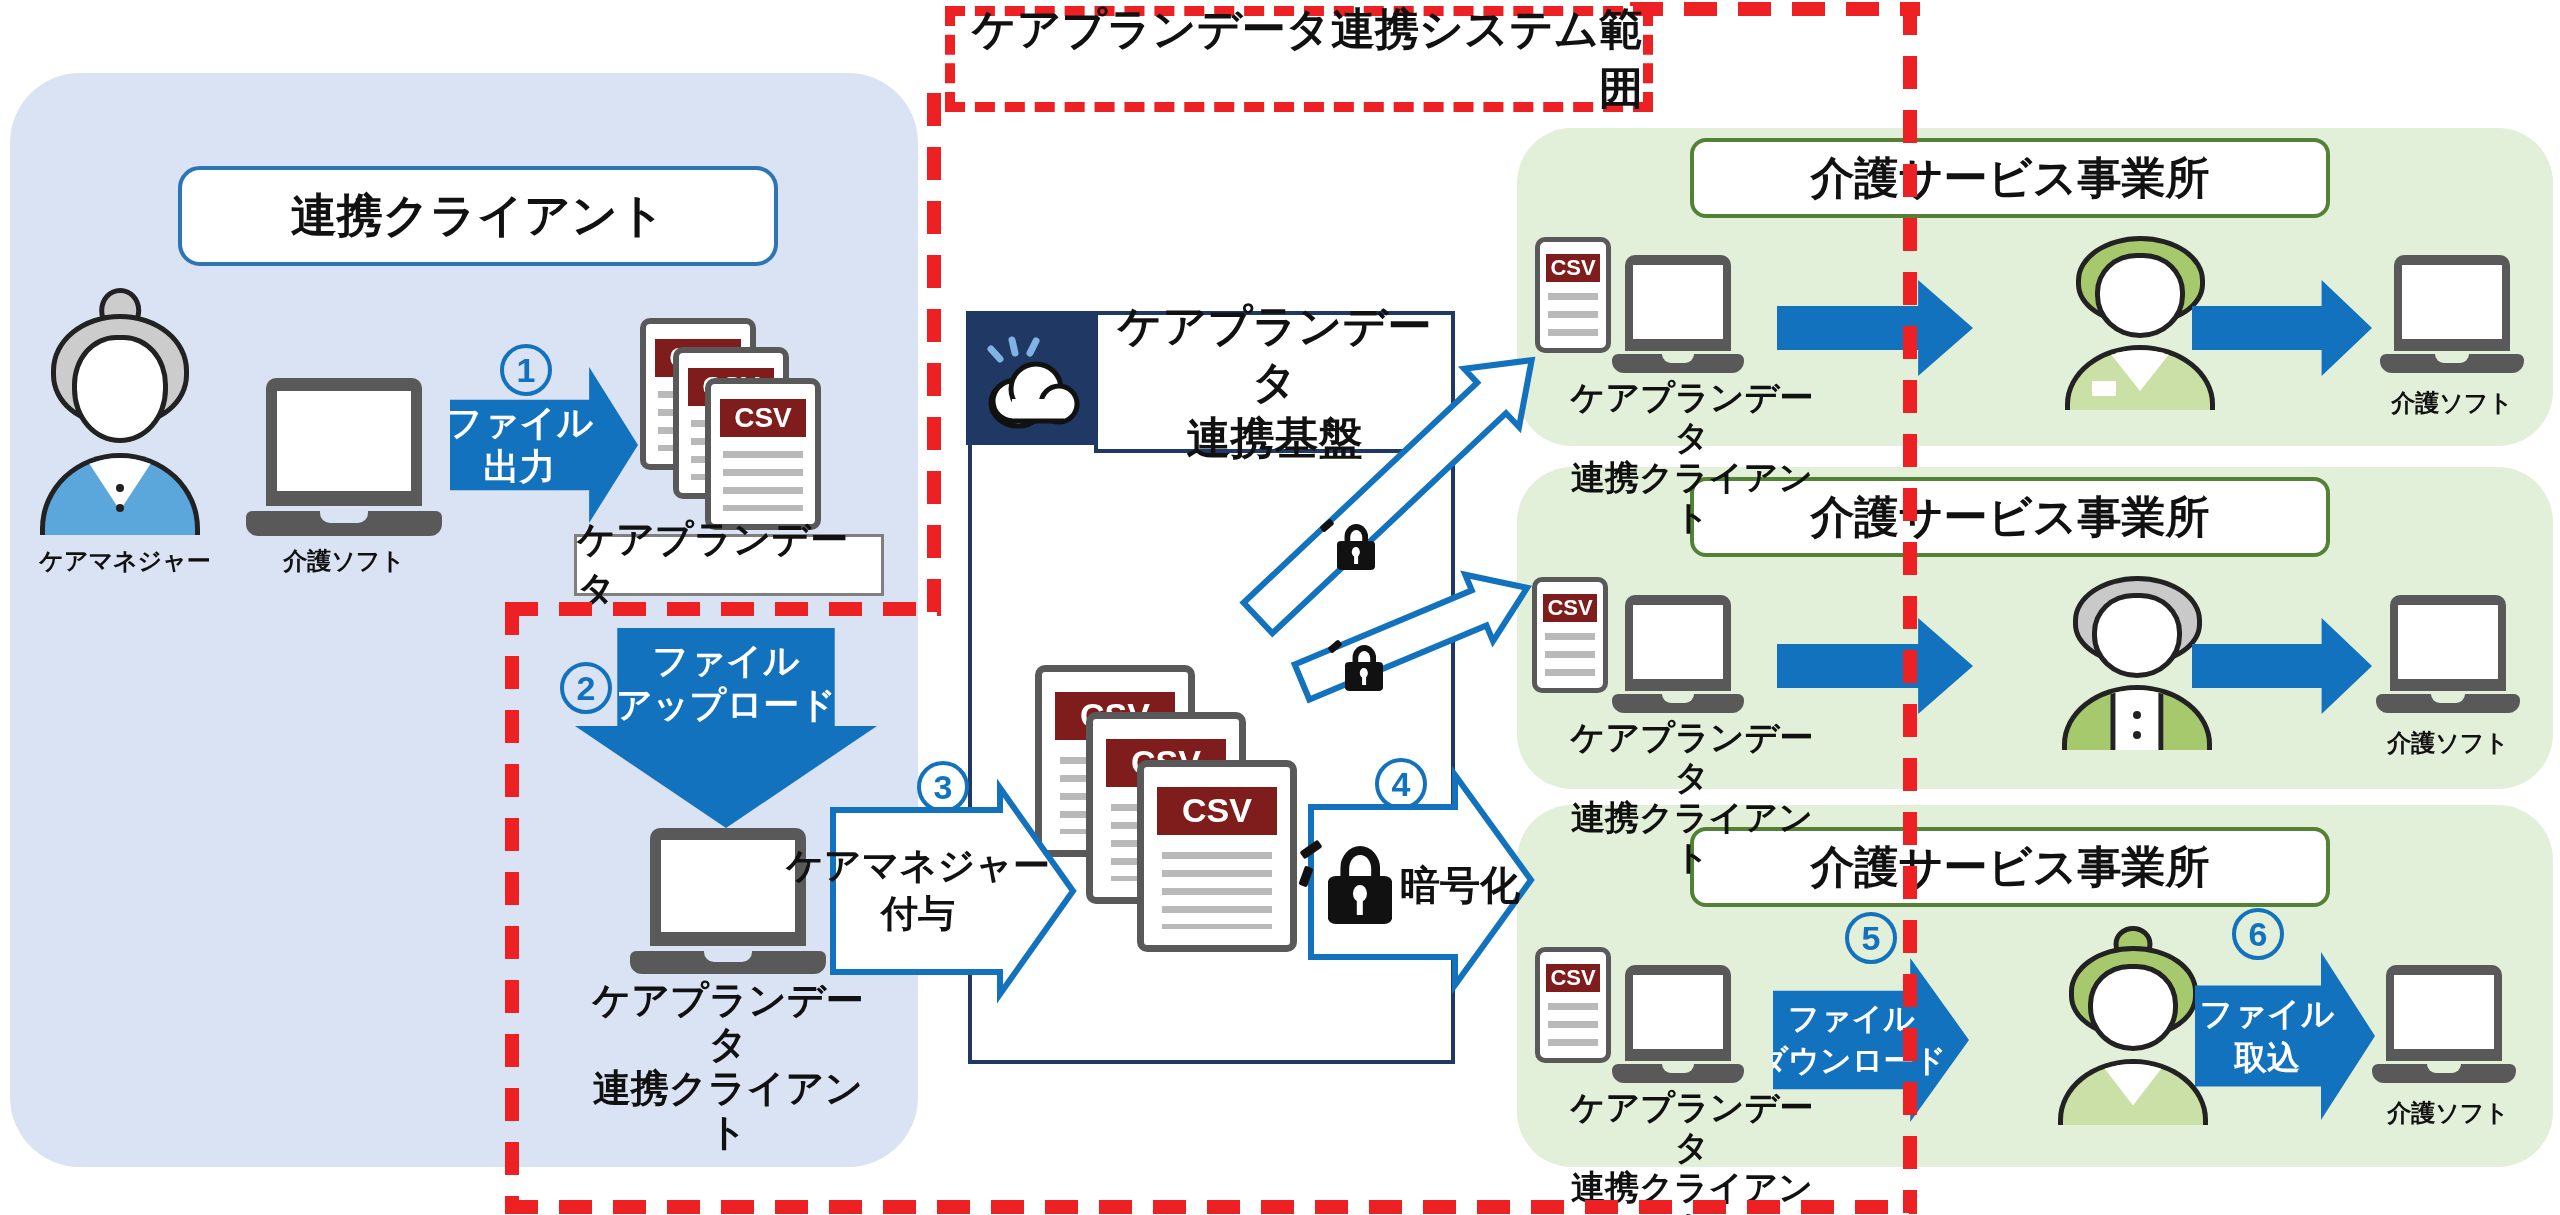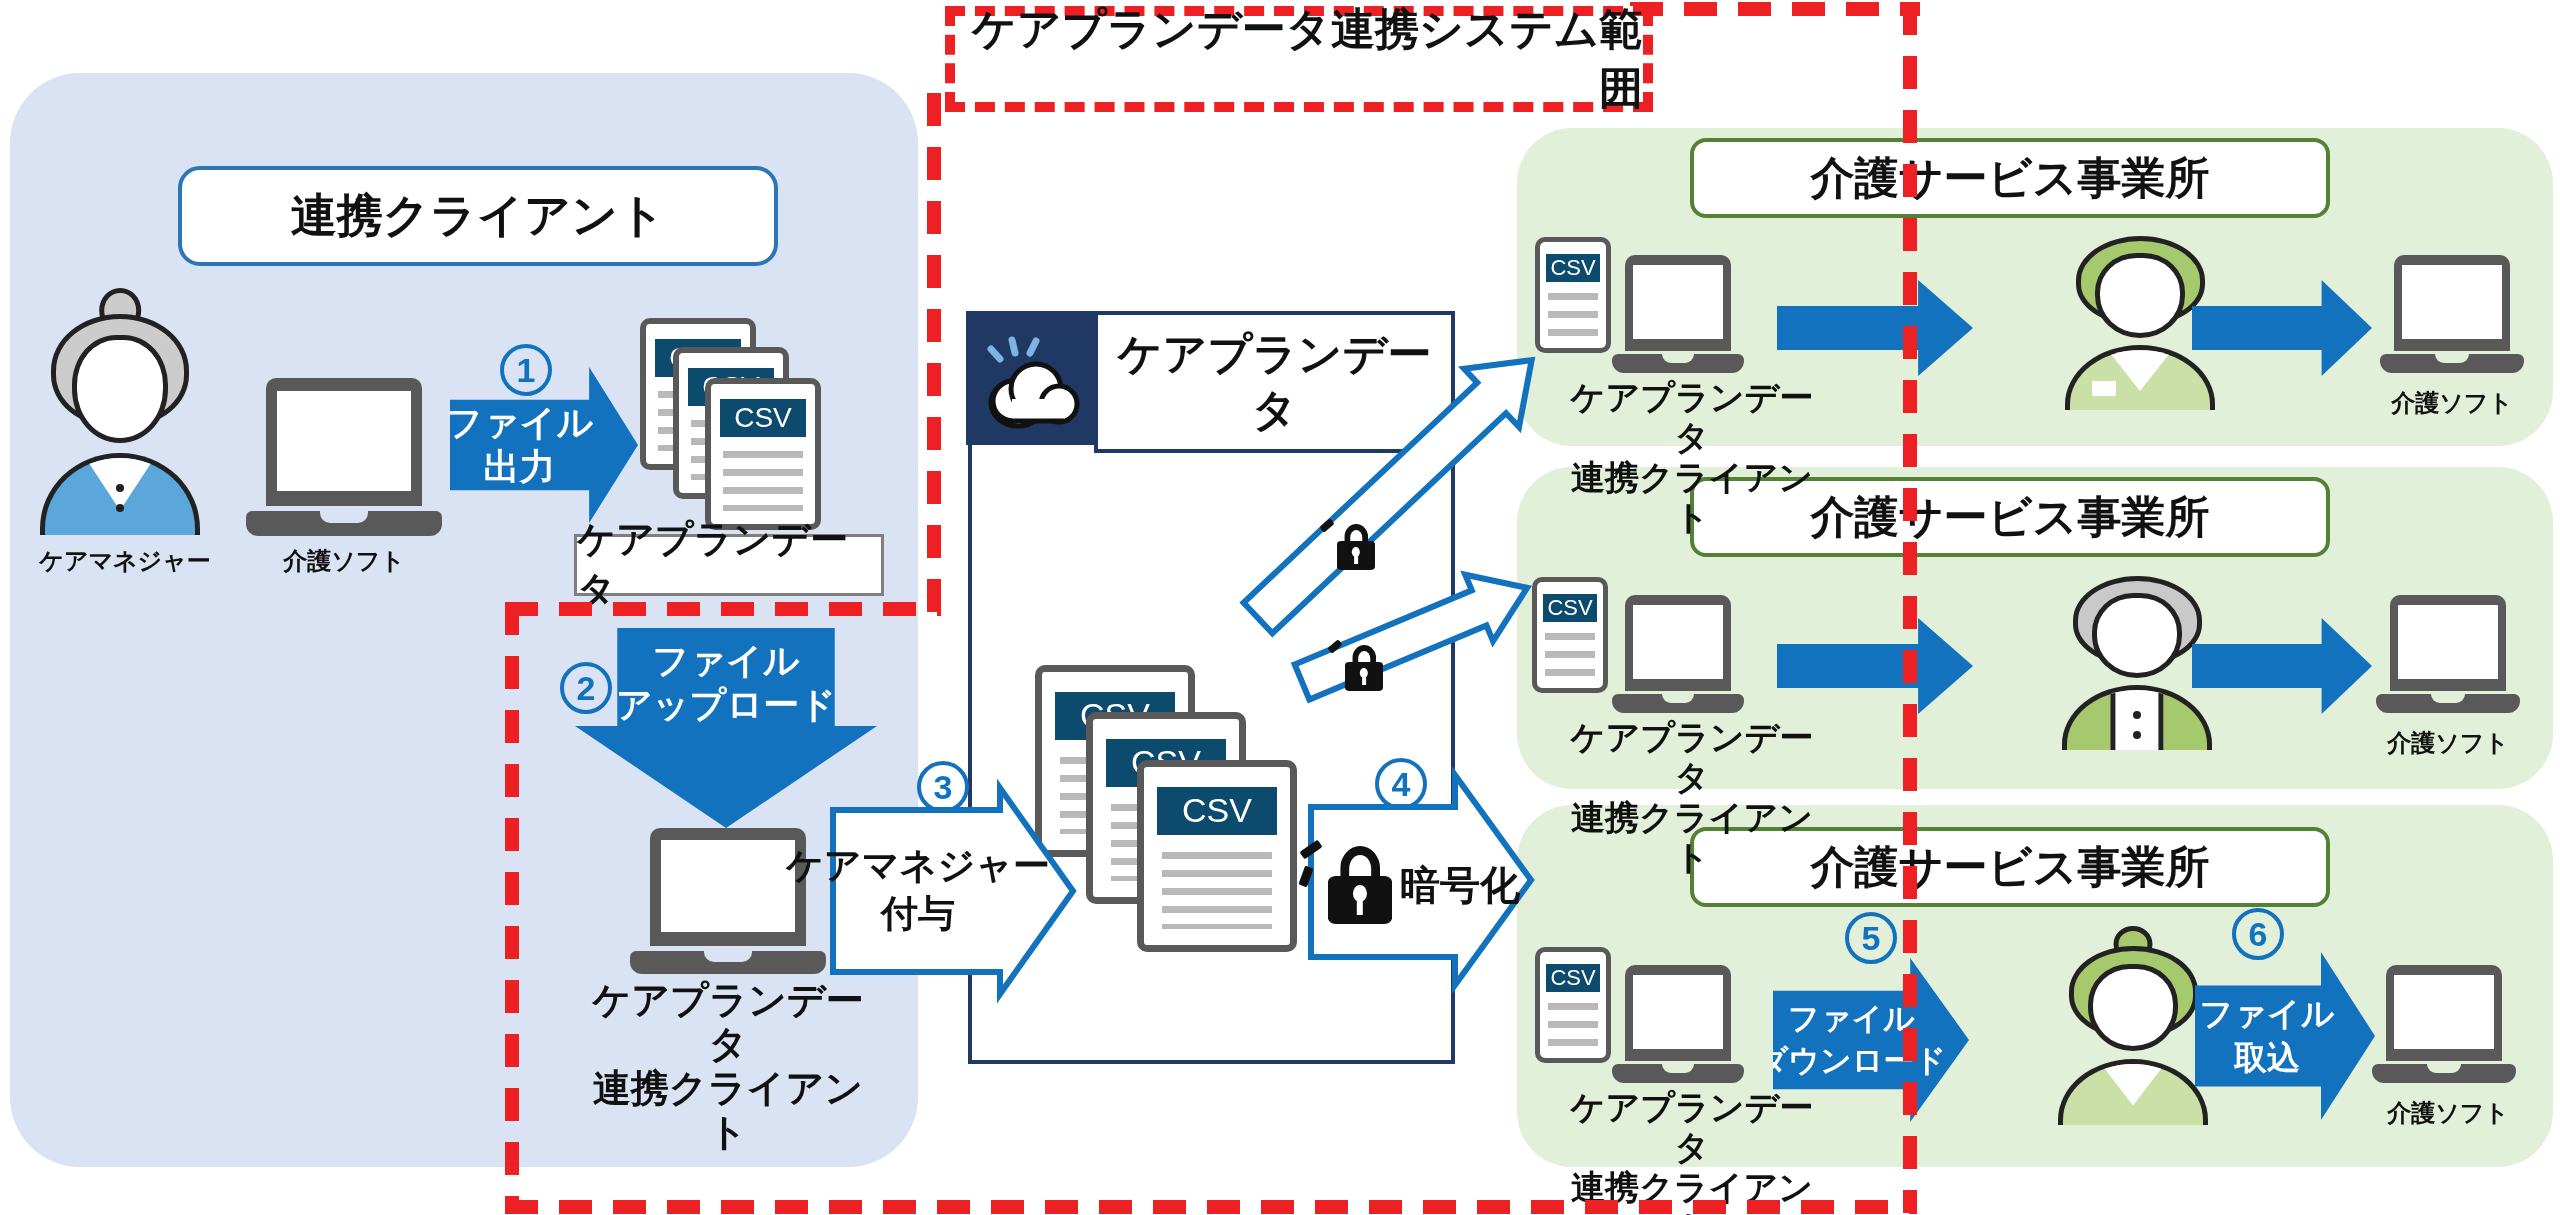--- a/index.html
+++ b/index.html
@@ -30,22 +30,22 @@
 
   
   .laptop{z-index:4;}
   .laptop .scr{position:absolute;left:10%;right:10%;top:0;height:81%;background:#595959;border-radius:10px 10px 0 0;}
   .laptop .scr::after{content:"";position:absolute;left:7%;right:7%;top:10%;bottom:12%;background:#fff;}
   .laptop .base{position:absolute;left:0;right:0;bottom:0;height:16%;background:#595959;border-radius:6px 6px 12px 12px;}
   .laptop .base::after{content:"";position:absolute;left:38%;width:24%;top:0;height:48%;background:var(--notch,transparent);border-radius:0 0 10px 10px;}
 
   
   .doc{background:#fff;border:6px solid #595959;border-radius:10px;z-index:4;}
-  .doc .band{position:absolute;left:9%;right:9%;top:11%;height:27%;background:#0c4a6e;color:#fff;
-             font-weight:normal;display:flex;align-items:center;justify-content:center;}
+  .doc .band{position:absolute;left:9%;right:9%;top:11%;height:27%;background:#7f1d1d;color:#fff;
+             font-weight:bold;display:flex;align-items:center;justify-content:center;}
   .doc .lines{position:absolute;left:12%;right:12%;top:48%;bottom:9%;
               background:repeating-linear-gradient(180deg,#b9b9b9 0 7px,transparent 7px 18px);}
   .doc-big .band{font-size:34px;}
   .doc-mid .band{font-size:28px;}
   .doc-sm{border-width:5px;}
   .doc-sm .band{font-size:22px;}
 
   
   .sarrow{background:#1272BE;z-index:4;clip-path:polygon(0 27%,72% 27%,72% 0,100% 50%,72% 100%,72% 73%,0 73%);}
   .tarrow{background:#1272BE;z-index:4;}
@@ -118,20 +118,21 @@
     <line x1="42" y1="110" x2="98" y2="110" stroke="#111" stroke-width="5"></line>
     <g stroke="#7EB3E3" stroke-width="7" stroke-linecap="round">
       <line x1="34" y1="48" x2="25" y2="38"></line>
         <line x1="49" y1="42" x2="46" y2="29"></line>
         <line x1="64" y1="42" x2="70" y2="30"></line>
     </g>
   </svg>
 </div>
 <div class="abs plat-head" style="left:1094px;top:311px;width:353px;height:134px;">
   <div>ケアプランデータ</div>
+  <div>連携基盤</div>
 </div>
 
 <div class="abs panel-green" style="left:1517px;top:128px;width:1036px;height:318px;"></div>
 <div class="abs panel-green" style="left:1517px;top:467px;width:1036px;height:322px;"></div>
 <div class="abs panel-green" style="left:1517px;top:805px;width:1036px;height:362px;"></div>
 
 <div class="abs hdr-box hdr-home" style="left:178px;top:166px;width:592px;height:92px;">連携クライアント</div>
 <div class="abs hdr-box hdr-svc" style="left:1690px;top:138px;width:632px;height:72px;">介護サービス事業所</div>
 <div class="abs hdr-box hdr-svc" style="left:1690px;top:477px;width:632px;height:72px;">介護サービス事業所</div>
 <div class="abs hdr-box hdr-svc" style="left:1690px;top:827px;width:632px;height:72px;">介護サービス事業所</div>

